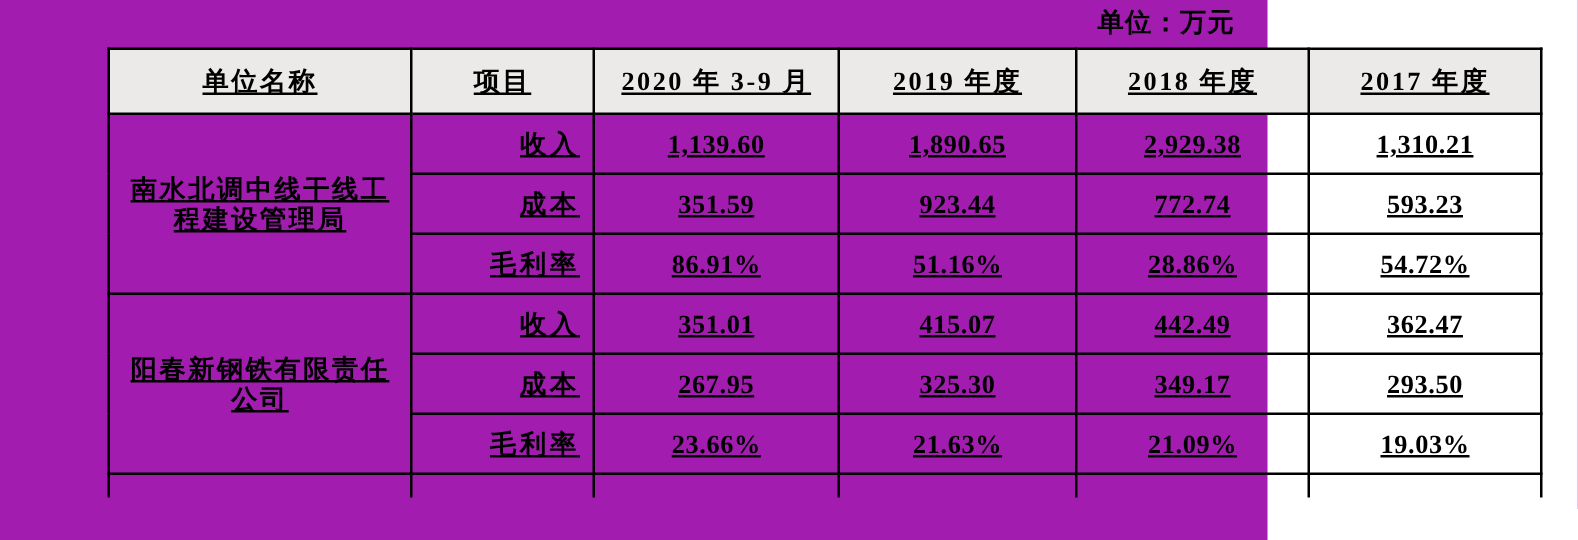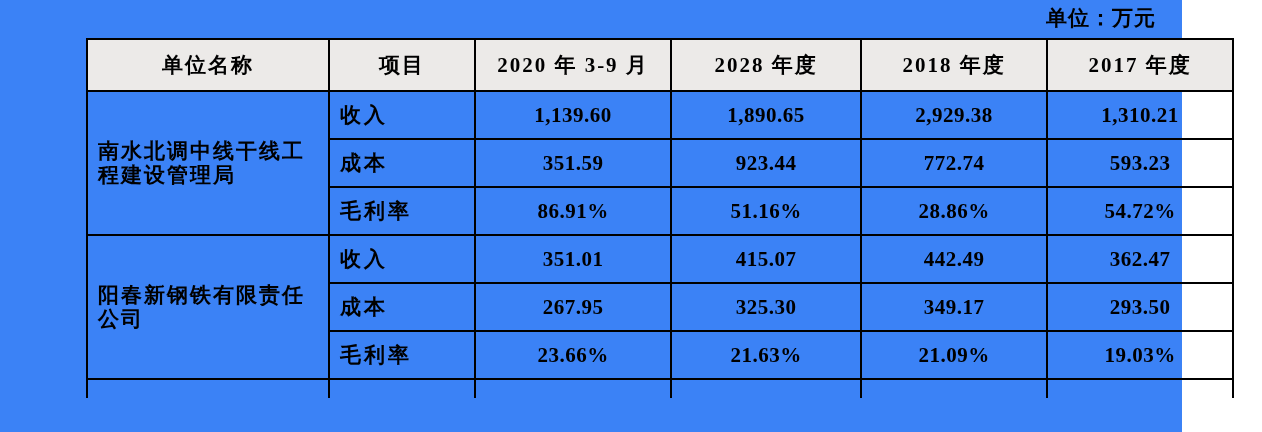--- a/index.html
+++ b/index.html
@@ -9,38 +9,39 @@
   }
   body {
     width: 1262px;
     height: 432px;
     font-family: "Liberation Serif", "DejaVu Serif", serif;
     color: #000000;
     overflow: hidden;
   }
   .page {
     position: relative;
-    width: 1182px;
+    width: 1014px;
     height: 432px;
-    background: #3b82f6;
+    background: #a21caf;
   }
   .unit-note {
     position: absolute;
     top: 4px;
     right: 26px;
     font-size: 21px;
     font-weight: bold;
     letter-spacing: 1px;
     white-space: nowrap;
   }
   .table-wrap {
     position: absolute;
     left: 86px;
     top: 38px;
     width: 1146px;
+    text-decoration: underline;
   }
   table.fin {
     border-collapse: collapse;
     table-layout: fixed;
     width: 1146px;
     font-size: 21px;
     font-weight: bold;
   }
   table.fin col.c0 { width: 242px; }
   table.fin col.c1 { width: 146px; }
@@ -56,28 +57,28 @@
     line-height: 1.15;
     vertical-align: middle;
   }
   table.fin thead th {
     background: #eceae8;
     text-align: center;
     height: 50px;
     letter-spacing: 2px;
   }
   td.name {
-    text-align: left;
+    text-align: center;
     letter-spacing: 2px;
     line-height: 1.45;
     padding: 2px 6px;
     margin-top: 28px;
   }
   td.item {
-    text-align: left;
+    text-align: right;
     letter-spacing: 3px;
   }
   td.num {
     text-align: center;
     padding-right: 14px;
     letter-spacing: 0.5px;
   }
   tr.partial td {
     height: 18px;
     border-bottom: none;
@@ -98,21 +99,21 @@
           <col class="c2">
           <col class="c3">
           <col class="c4">
           <col class="c5">
       </colgroup>
       <thead>
         <tr>
           <th>单位名称</th>
           <th>项目</th>
           <th>2020 年 3-9 月</th>
-          <th>2028 年度</th>
+          <th>2019 年度</th>
           <th>2018 年度</th>
           <th>2017 年度</th>
         </tr>
       </thead>
       <tbody>
         <tr>
           <td class="name" rowspan="3">南水北调中线干线工程建设管理局</td>
           <td class="item">收入</td>
           <td class="num">1,139.60</td>
           <td class="num">1,890.65</td>

